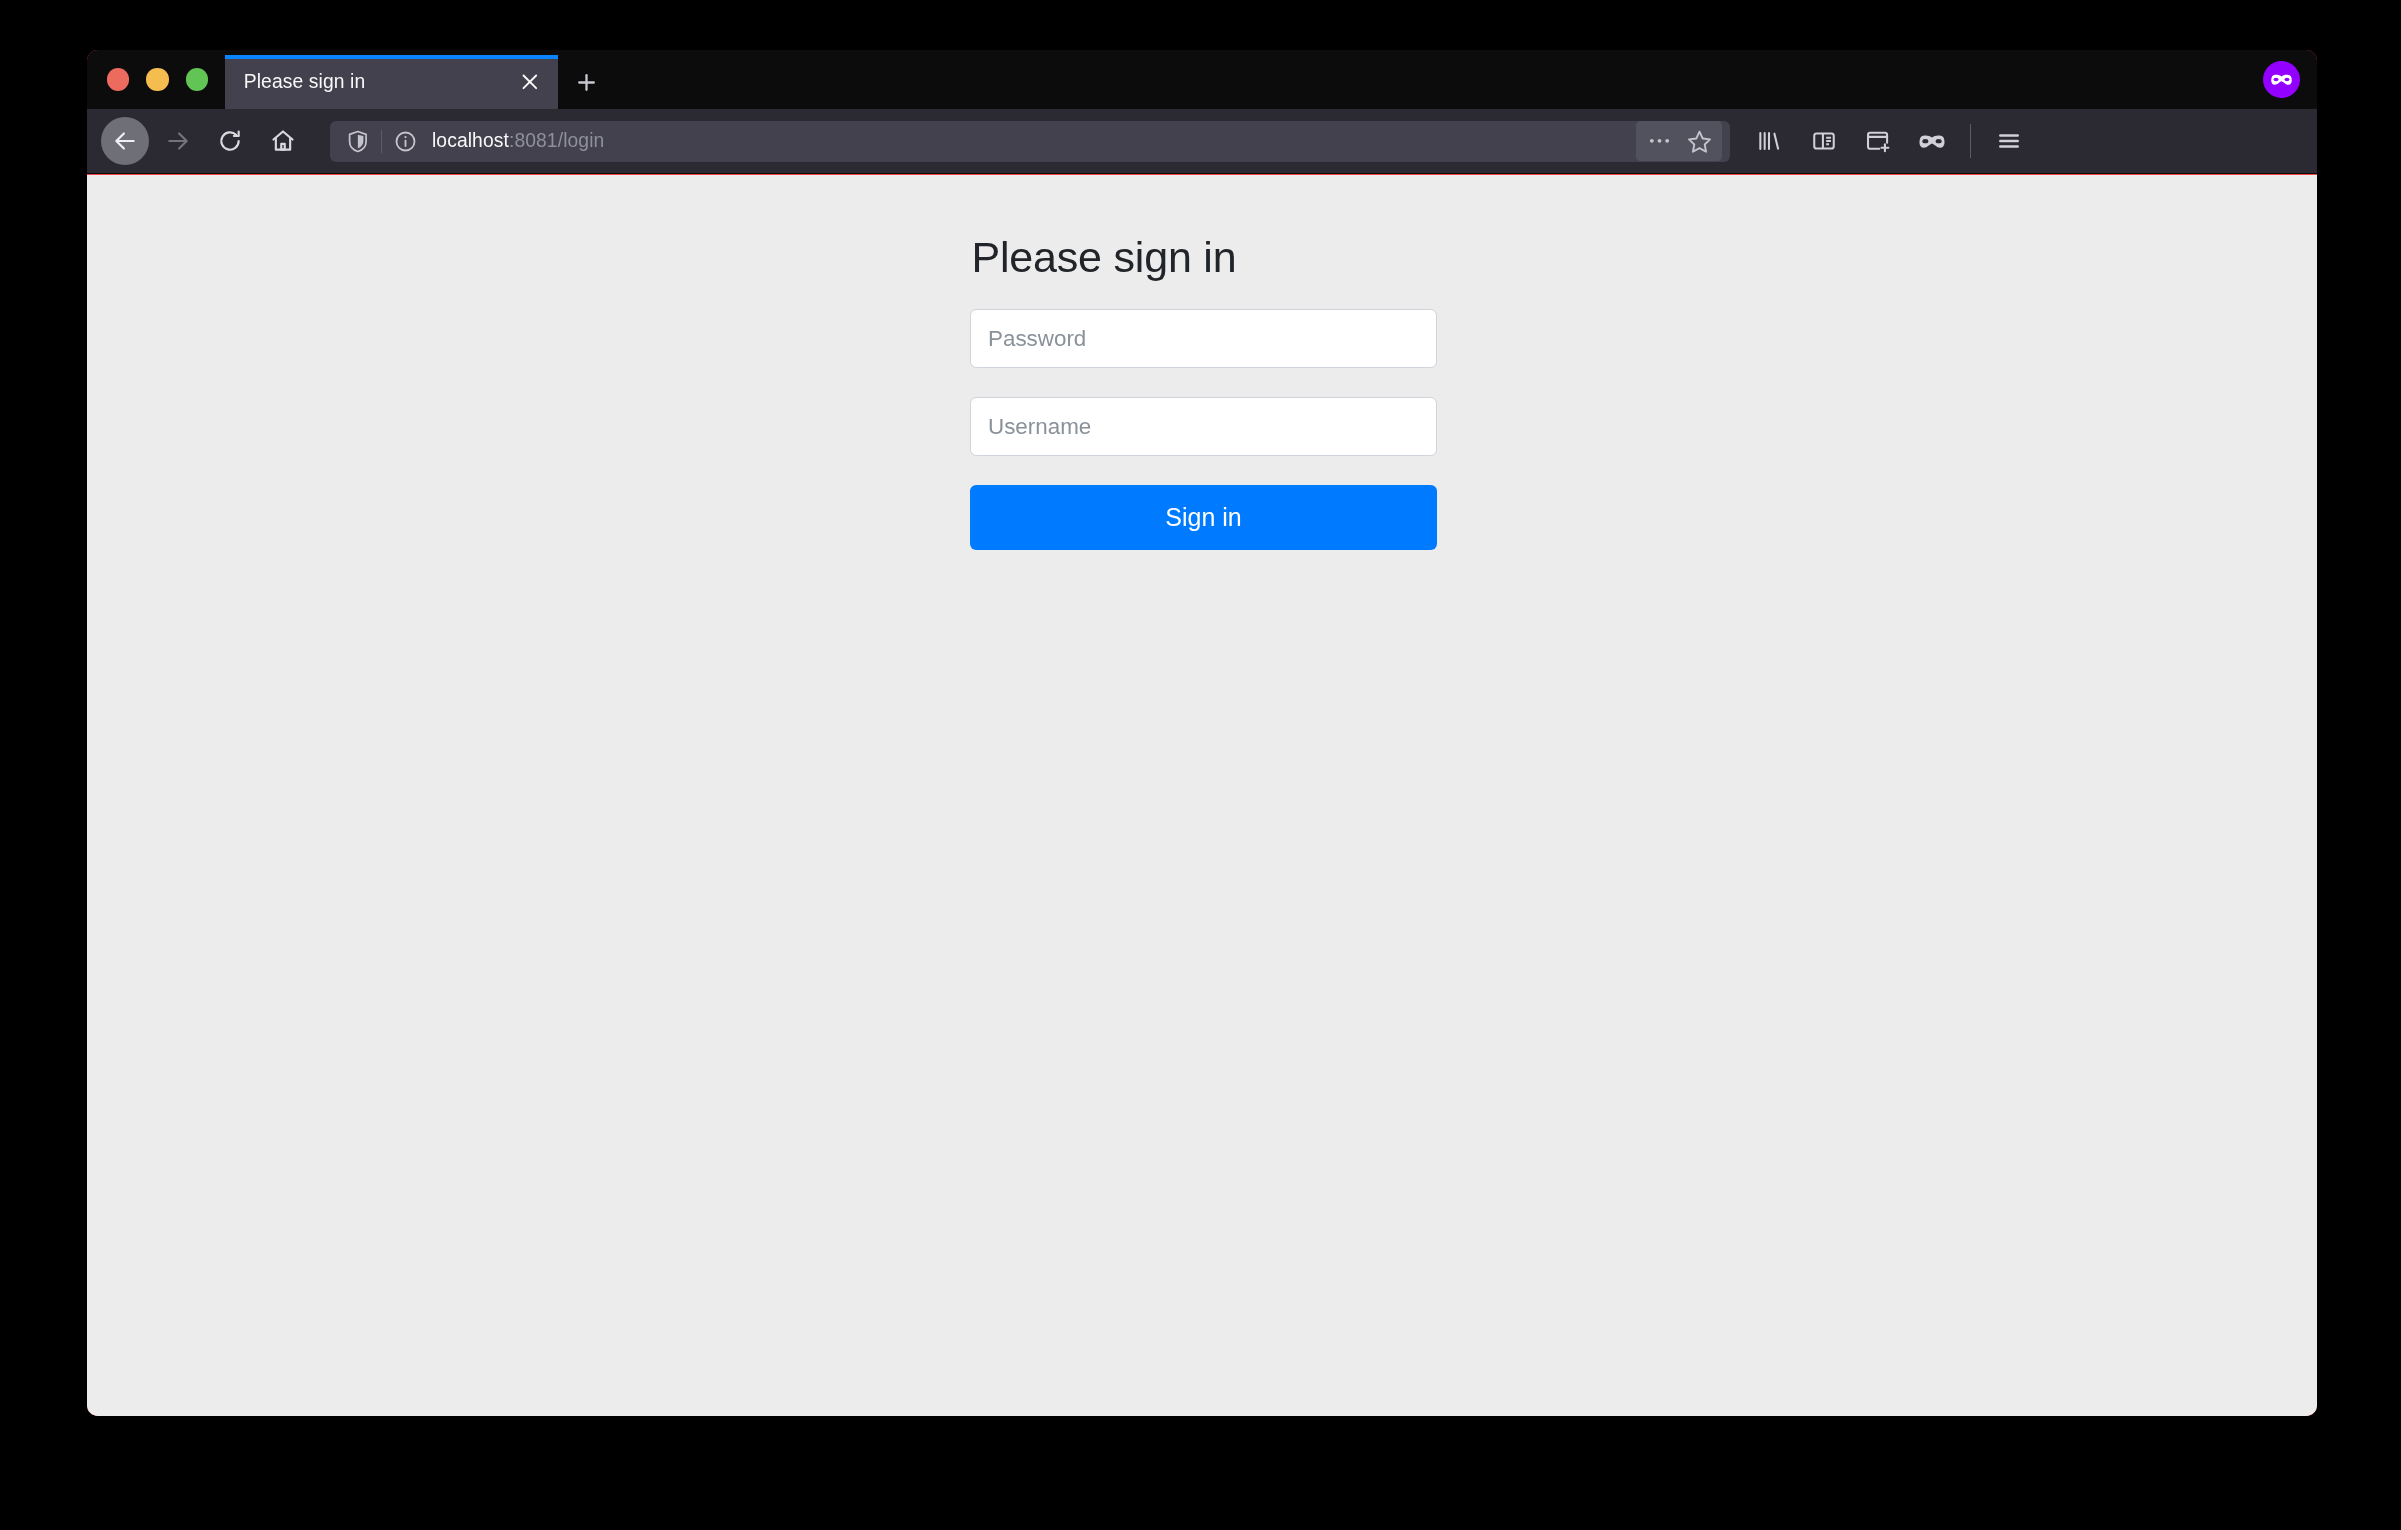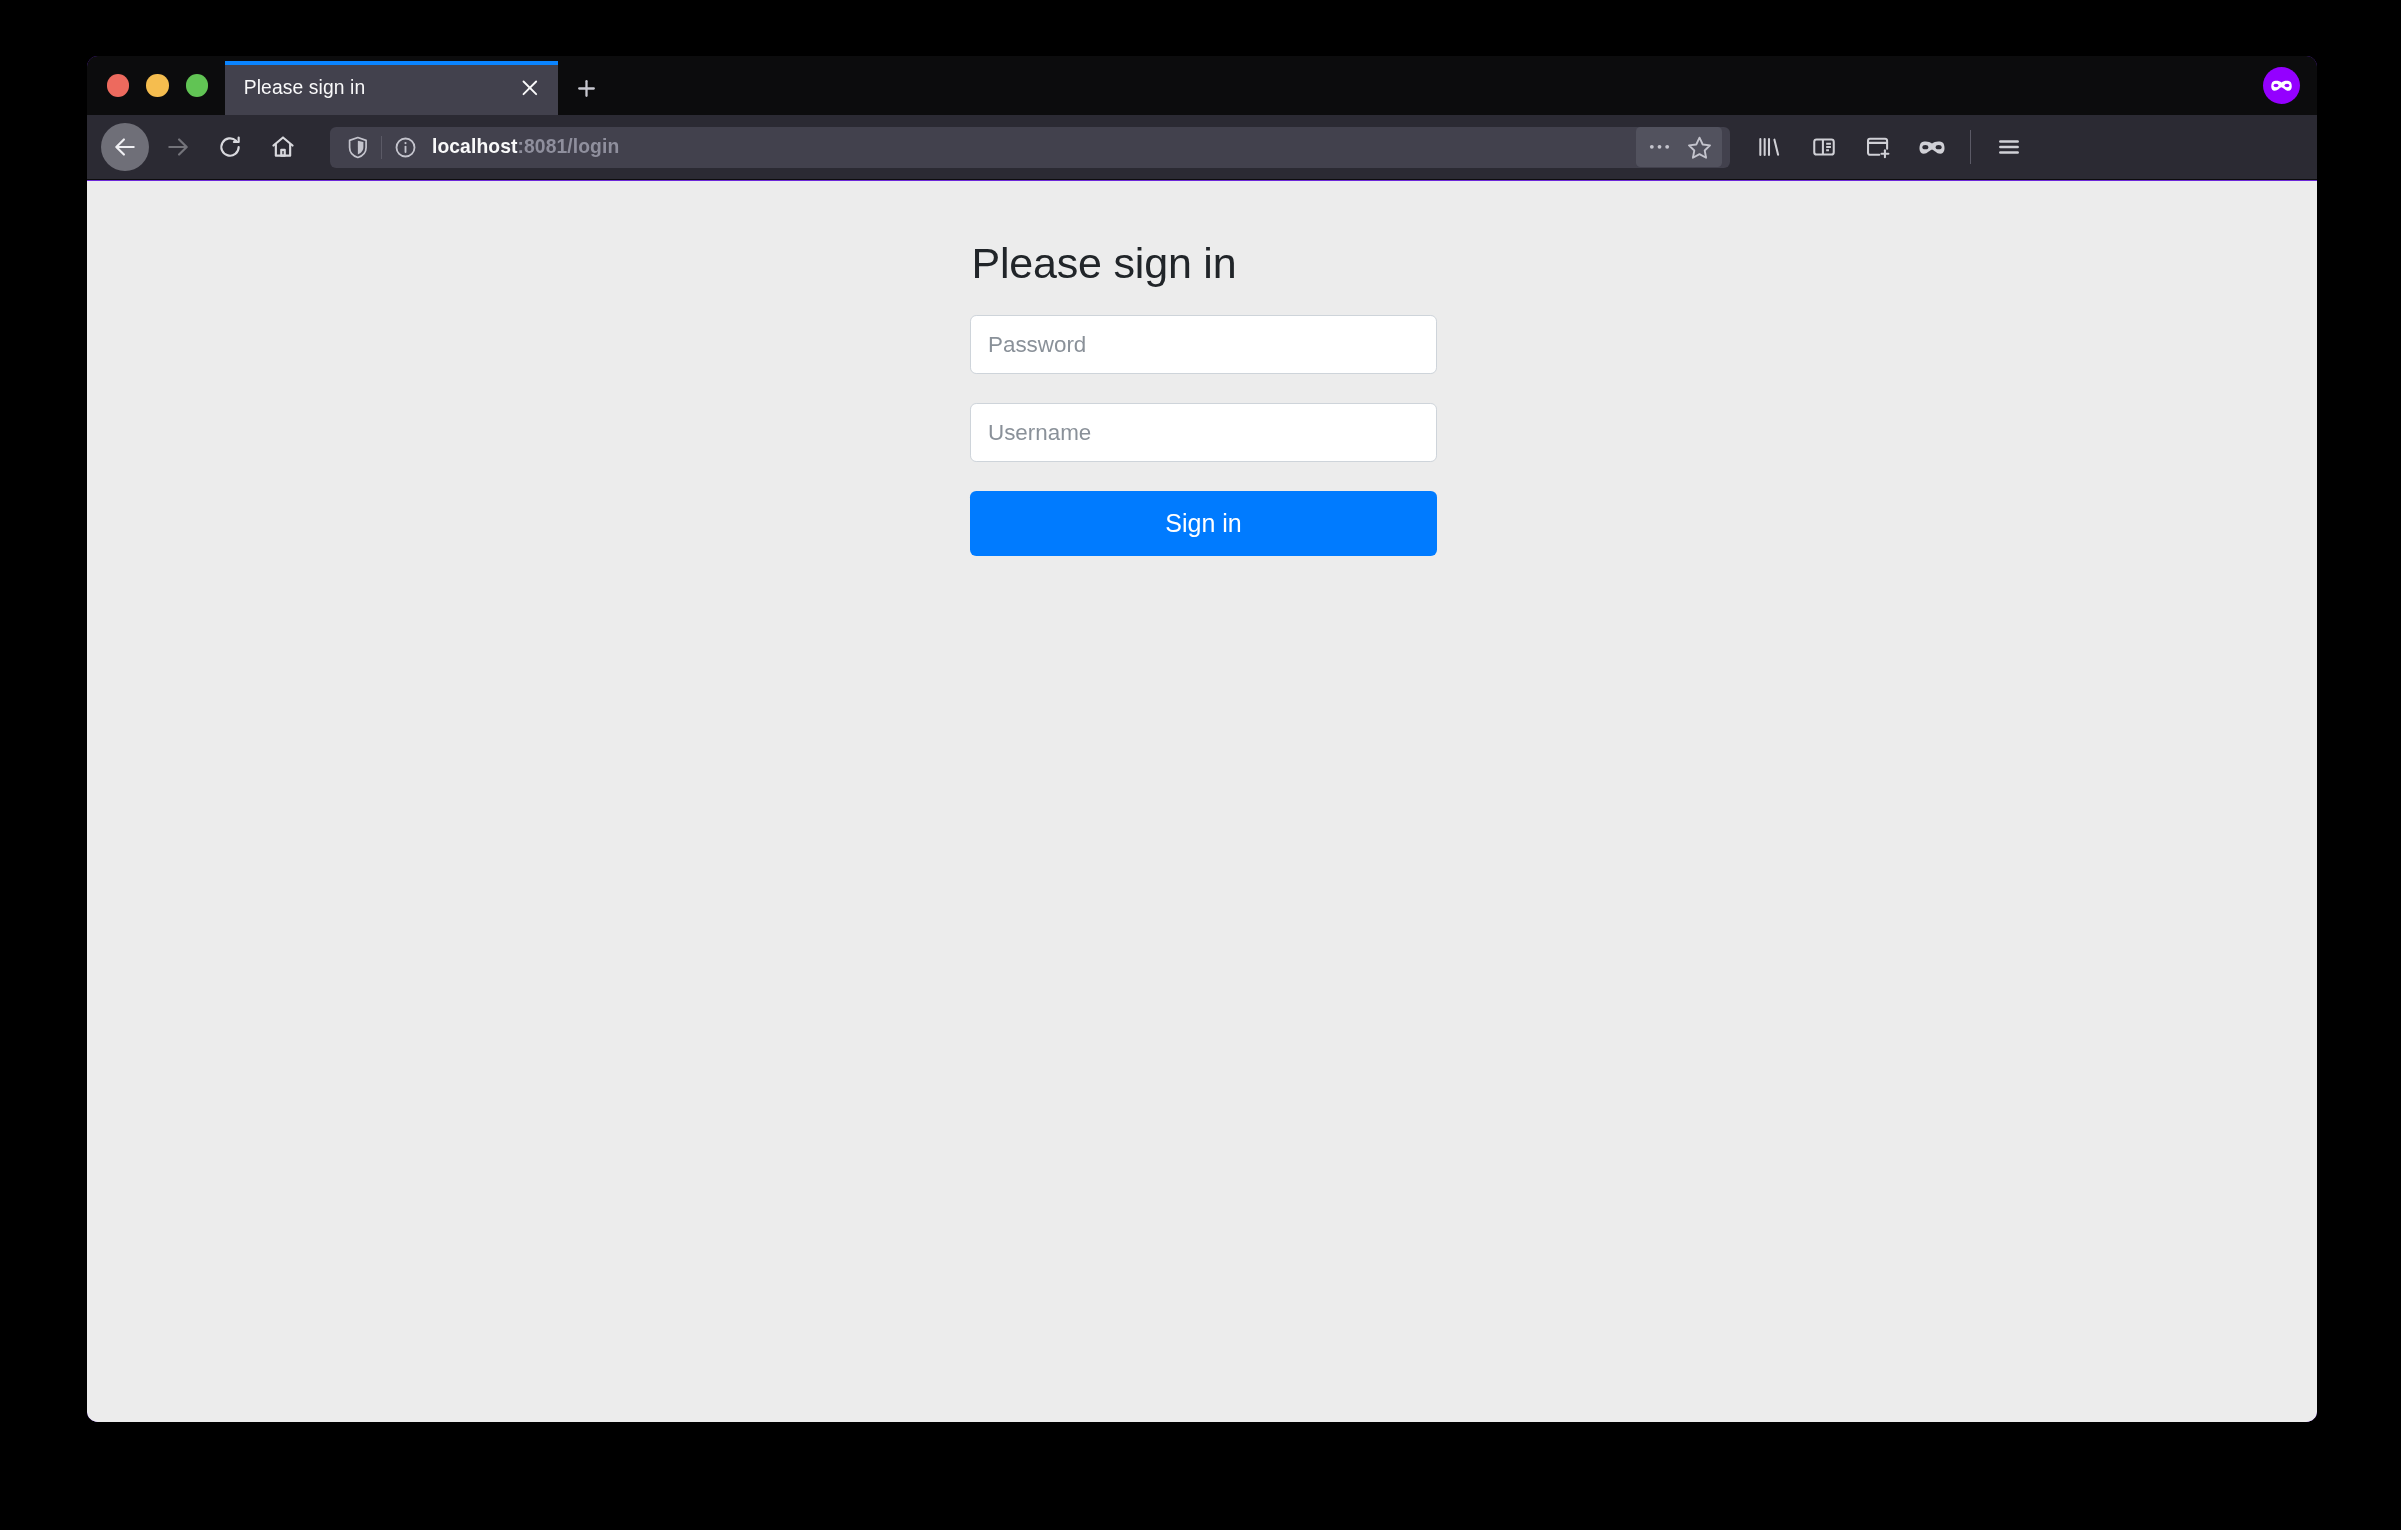--- a/index.html
+++ b/index.html
@@ -9,24 +9,24 @@
     width: 2401px;
     height: 1530px;
     overflow: hidden;
     font-family: "Liberation Sans", sans-serif;
   }
 
   
   #browser-window {
     position: absolute;
     left: 87px;
-    top: 56px;
+    top: 50px;
     width: 2230px;
     height: 1366px;
-    background: #6d28d9;
+    background: #ef4444;
     border-radius: 10.8px 10.8px 10.8px 10.8px;
     overflow: hidden;
     box-shadow: 0 4.6px 31px rgba(0,0,0,0.6);
   }
 
   
   #tab-strip {
     position: relative;
     height: 59px;
     background: #0c0c0d;
@@ -141,21 +141,20 @@
     flex: 1;
     height: 41px;
     margin: 0 12.4px 0 18.6px;
     background: #42414d;
     border-radius: 6.2px;
     display: flex;
     align-items: center;
     padding: 0 7.7px 0 10.8px;
     box-sizing: border-box;
     max-width: 1400px;
-    font-weight: bold;
   }
   #identity-box {
     display: flex;
     align-items: center;
     flex: none;
   }
   .identity-icon {
     width: 34px;
     height: 34px;
     display: flex;

